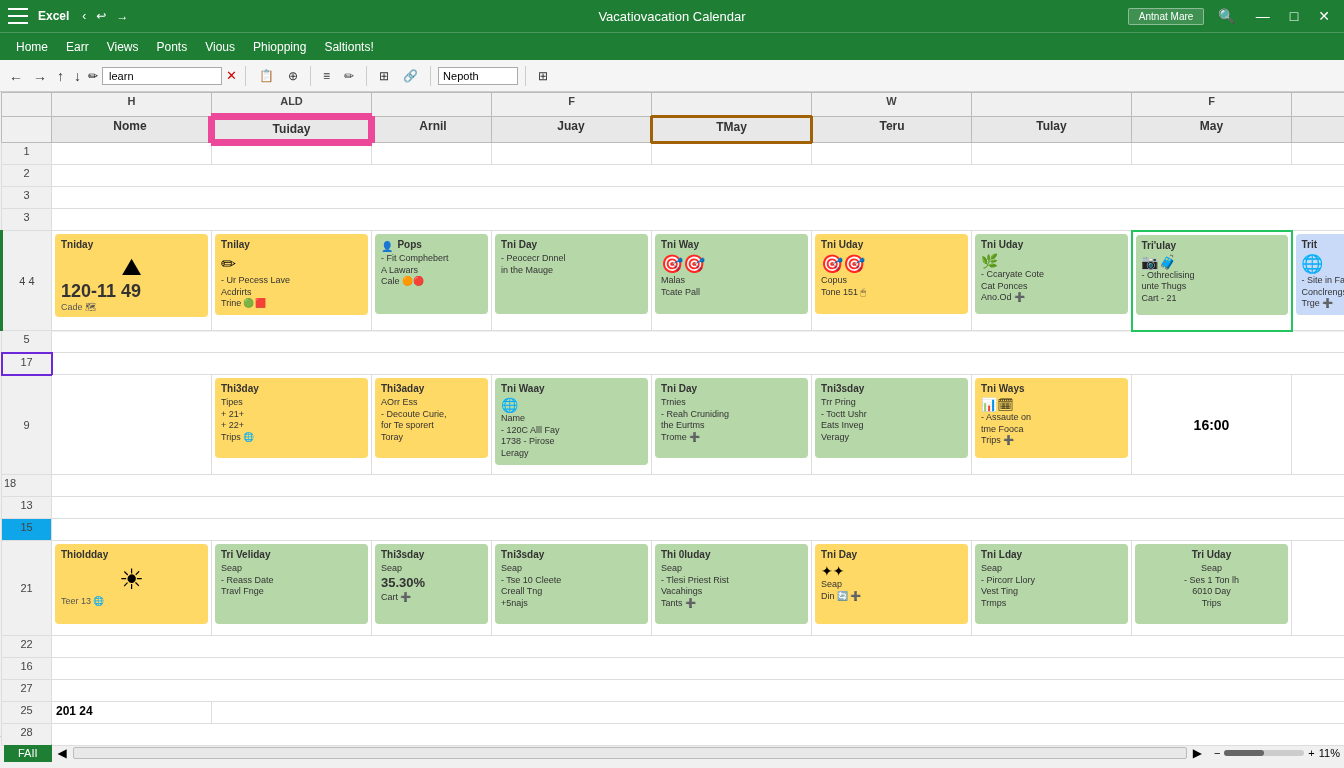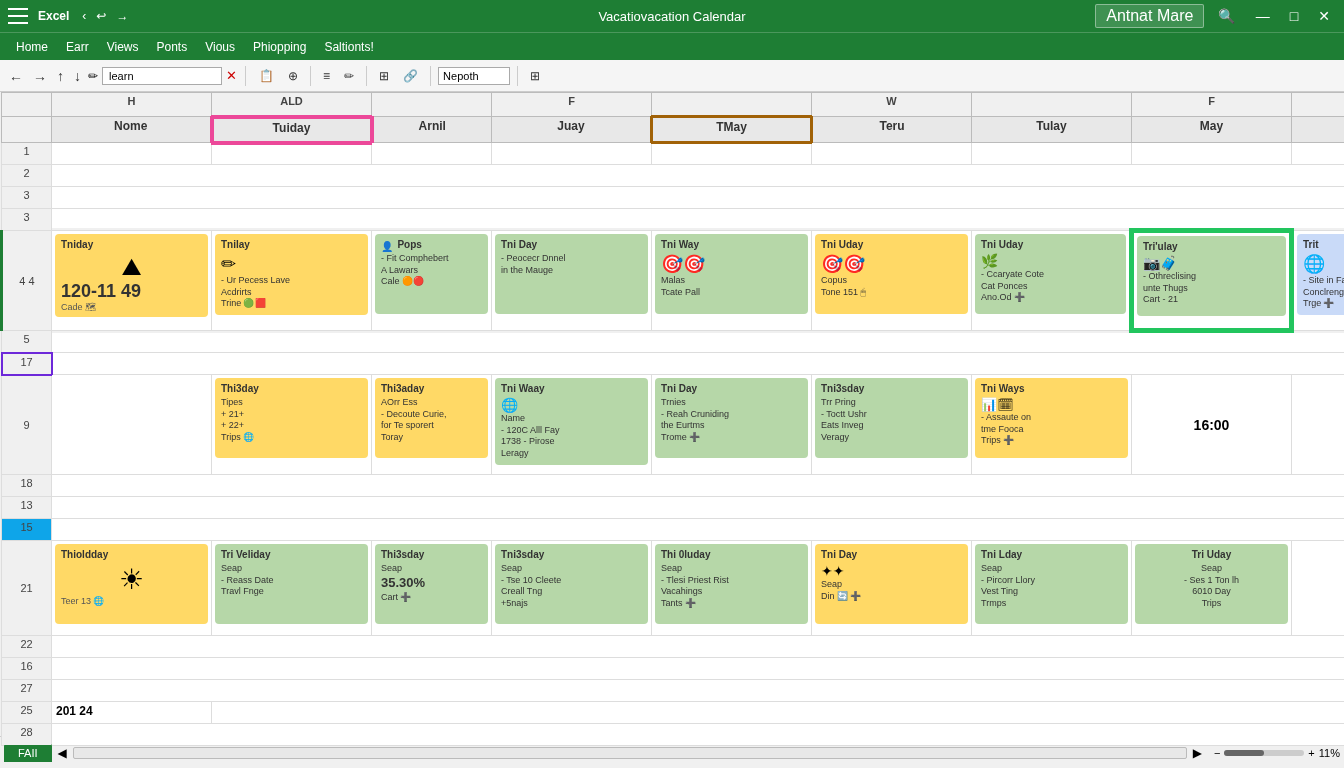--- a/index.html
+++ b/index.html
@@ -7,21 +7,21 @@
 
     
     #title-bar { background: #1e7e34; height: 32px; display: flex; align-items: center; padding: 14px 8px; color: white; }
     #hamburger { width: 20px; height: 16px; display: flex; flex-direction: column; justify-content: space-between; margin-right: 10px; cursor: pointer; }
     #hamburger span { display: block; height: 2px; background: white; }
     #app-title { font-size: 12px; font-weight: 600; margin-right: 10px; }
     #nav-arrows { display: flex; gap: 4px; margin-right: auto; }
     #nav-arrows span { color: white; font-size: 12px; cursor: pointer; padding: 0 3px; }
     #window-title { position: absolute; left: 50%; transform: translateX(-50%); color: white; font-size: 13px; font-weight: 400; }
     #window-controls { display: flex; align-items: center; gap: 8px; margin-left: auto; }
-    #user-btn { background: rgba(255,255,255,0.15); border: 1px solid rgba(255,255,255,0.4); color: white; padding: 2px 10px; font-size: 16px; cursor: pointer; border-radius: 2px; }
+    #user-btn { background: rgba(255,255,255,0.15); border: 1px solid rgba(255,255,255,0.4); color: white; padding: 2px 10px; font-size: 10px; cursor: pointer; border-radius: 2px; }
     .win-control { color: white; font-size: 14px; padding: 0 6px; cursor: pointer; }
 
     
     #menu-bar { background: #1e7e34; height: 28px; display: flex; align-items: center; padding: 0 8px; gap: 2px; border-top: 1px solid rgba(255,255,255,0.2); }
     .menu-item { color: white; font-size: 12px; padding: 3px 8px; cursor: pointer; border-radius: 2px; }
 
     
     #formula-bar { background: #f5f5f5; height: 32px; display: flex; align-items: center; padding: 0 6px; gap: 4px; border-bottom: 1px solid #ccc; }
     .nav-btn { background: none; border: none; font-size: 14px; cursor: pointer; color: #333; padding: 2px 3px; }
     #name-box { width: 120px; border: 1px solid #aaa; padding: 2px 6px; font-size: 11px; background: white; }
@@ -92,21 +92,21 @@
   <div class="formula-divider"></div>
   <button class="toolbar-btn">📋</button>
   <button class="toolbar-btn">⊕</button>
   <div class="toolbar-sep"></div>
   <button class="toolbar-btn">≡</button>
   <button class="toolbar-btn">✏</button>
   <div class="toolbar-sep"></div>
   <button class="toolbar-btn">⊞</button>
   <button class="toolbar-btn">🔗</button>
   <div class="toolbar-sep"></div>
-  <input type="text" style="width: 72px; border: 1px solid rgb(170, 170, 170); padding: 2px 4px; font-size: 11px;" value="Nepoth">
+  <input type="text" style="width: 80px; border: 1px solid rgb(170, 170, 170); padding: 2px 4px; font-size: 11px;" value="Nepoth">
   <div class="toolbar-sep"></div>
   <button class="toolbar-btn">⊞</button>
   <input id="formula-input" type="text" value="" style="">
 </div>
 
 <div id="spreadsheet">
   <table id="grid-table" style="border-collapse:collapse; width:100%; table-layout:fixed;">
 
     <colgroup>
       <col style="width:50px">
@@ -132,21 +132,21 @@
         <td style="border:1px solid #bbb; background:#f0f0f0; text-align:center; font-size:11px; color:#444; font-weight:600;">W</td>
         <td style="border:1px solid #bbb; background:#f0f0f0; text-align:center; font-size:11px;"></td>
         <td style="border:1px solid #bbb; background:#f0f0f0; text-align:center; font-size:11px; color:#444; font-weight:600;">F</td>
         <td style="border:1px solid #bbb; background:#f0f0f0; text-align:center; font-size:11px; color:#444; font-weight:600;">F</td>
 
       </tr>
 
       <tr style="background:#f5f5f5; height:26px;">
         <td style="border:1px solid #bbb; background:#f0f0f0;"></td>
         <td style="border:1px solid #bbb; background:#e8e8e8; text-align:center; font-size:12px; font-weight:600; color:#333;">Nome</td>
-        <td style="border:4px solid #ec4899; background:#e8e8e8; text-align:center; font-size:12px; font-weight:600; color:#333;">Tuiday</td>
+        <td style="border:7px solid #ec4899; background:#e8e8e8; text-align:center; font-size:12px; font-weight:600; color:#333;">Tuiday</td>
         <td style="border:1px solid #bbb; background:#e8e8e8; text-align:center; font-size:12px; font-weight:600; color:#333;">Arnil</td>
         <td style="border:1px solid #bbb; background:#e8e8e8; text-align:center; font-size:12px; font-weight:600; color:#333;">Juay</td>
         <td style="border:3px solid #a16207; background:#e8e8e8; text-align:center; font-size:12px; font-weight:600; color:#333;">TMay</td>
         <td style="border:1px solid #bbb; background:#e8e8e8; text-align:center; font-size:12px; font-weight:600; color:#333;">Teru</td>
         <td style="border:1px solid #bbb; background:#e8e8e8; text-align:center; font-size:12px; font-weight:600; color:#333;">Tulay</td>
         <td style="border:1px solid #bbb; background:#e8e8e8; text-align:center; font-size:12px; font-weight:600; color:#333;">May</td>
         <td style="border:1px solid #bbb; background:#e8e8e8; text-align:center; font-size:12px; font-weight:600; color:#333;">Seat</td>
 
       </tr>
     </thead>
@@ -238,21 +238,21 @@
         </td>
 
         <td style="border:1px solid #ddd; padding:3px;">
           <div class="cal-cell cal-green">
             <div class="day-label">Tni Uday</div>
             <div style="font-size:14px;">🌿</div>
             <div class="cell-content">- Ccaryate Cote<br>Cat Ponces<br>Ano.Od ➕</div>
           </div>
         </td>
 
-        <td style="border:5px solid #22c55e; padding:3px;">
+        <td style="border:2px solid #22c55e; padding:3px;">
           <div class="cal-cell cal-green">
             <div class="day-label">Tri'ulay</div>
             <div style="font-size:14px;">📷🧳</div>
             <div class="cell-content">- Othreclising<br>unte Thugs<br>Cart - 21</div>
           </div>
         </td>
 
         <td style="border:1px solid #ddd; padding:3px;">
           <div class="cal-cell cal-blue">
             <div class="day-label">Trit</div>
@@ -321,21 +321,21 @@
           </div>
         </td>
 
         <td style="border:1px solid #ddd; padding:3px; vertical-align:middle; text-align:center; font-size:14px; font-weight:600;">16:00</td>
 
         <td style="border:1px solid #ddd; padding:3px; vertical-align:middle; text-align:center; font-size:14px; font-weight:600;">29/50</td>
 
       </tr>
 
       <tr style="height:22px;">
-        <td style="border:1px solid #ddd; background:#f0f0f0; text-align:center; font-size:11px; color:#444;">18</td>
+        <td style="border:1px solid #ddd; background:#f0f0f0; font-size:11px; color:#444;">18</td>
         <td style="border:1px solid #ddd;" colspan="11"></td>
       </tr>
       <tr style="height:22px;">
         <td style="border:1px solid #ddd; background:#f0f0f0; text-align:center; font-size:11px; color:#444;">13</td>
         <td style="border:1px solid #ddd;" colspan="11"></td>
       </tr>
       <tr style="height:22px;">
         <td style="border:1px solid #ddd; background:#0ea5e9; text-align:center; font-size:11px; color:#444;">15</td>
         <td style="border:1px solid #ddd;" colspan="11"></td>
       </tr>

